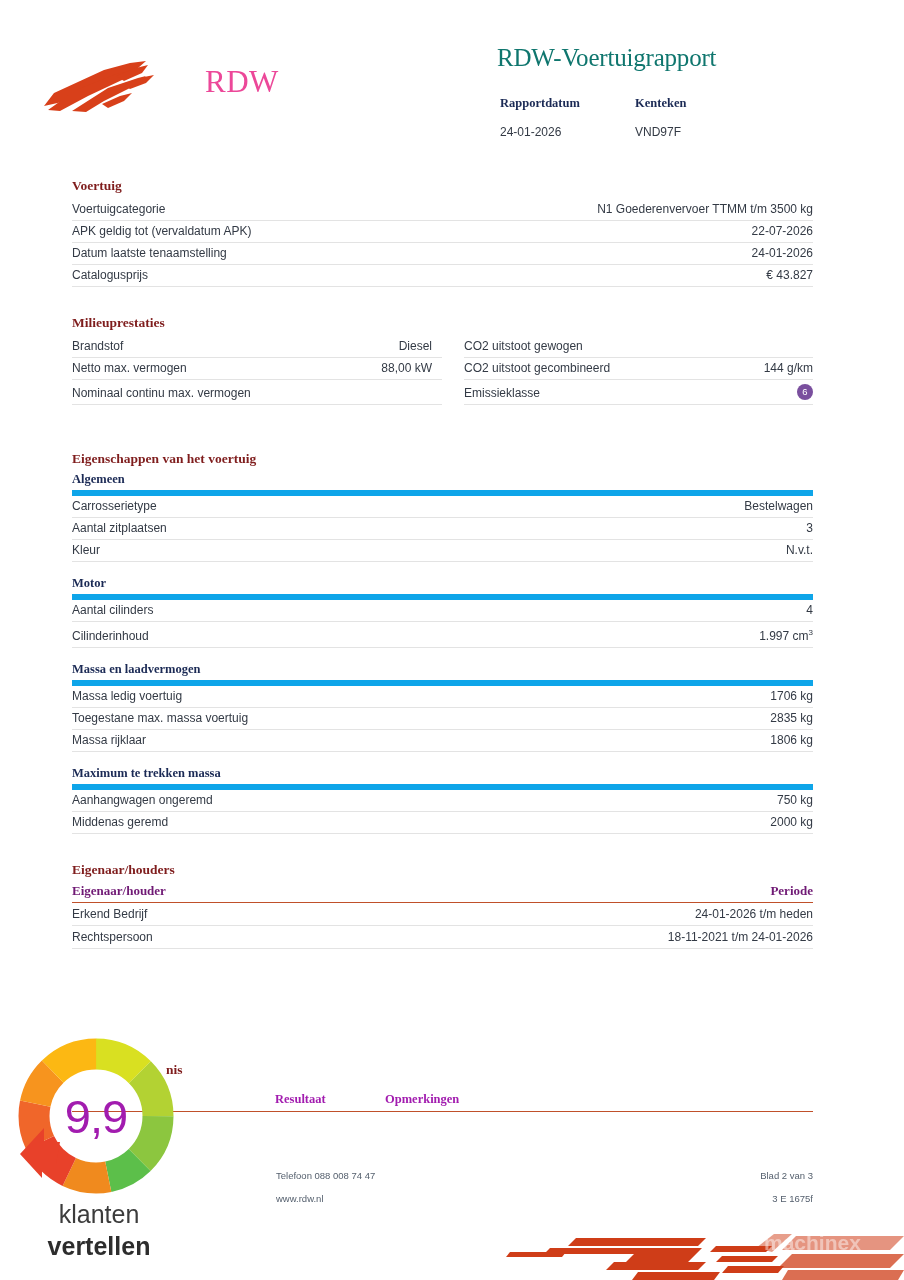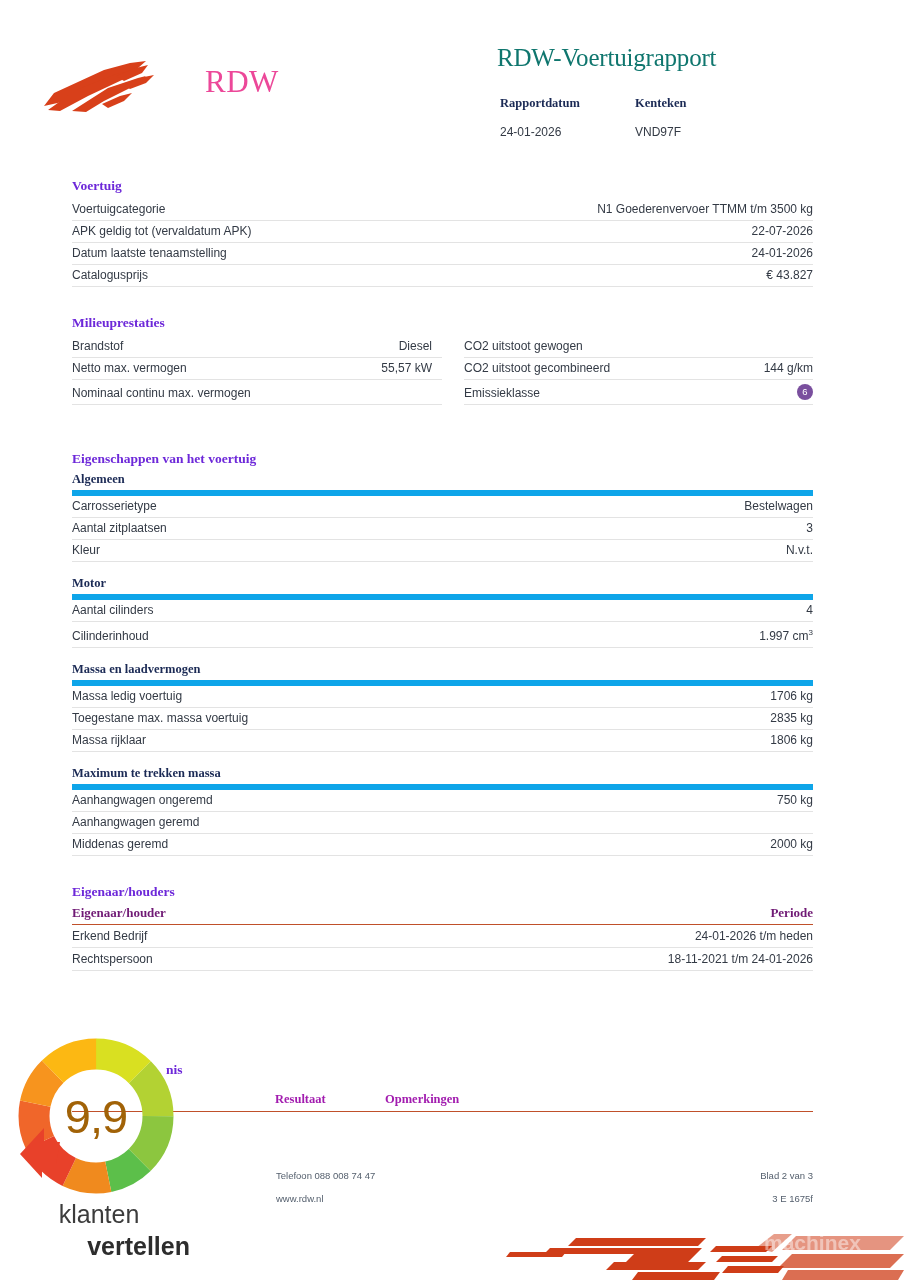--- a/index.html
+++ b/index.html
@@ -84,21 +84,21 @@
     position: absolute;
     left: 72px;
     top: 178px;
     width: 741px;
   }
 
   .sec-title {
     font-family: "Liberation Serif", serif;
     font-weight: bold;
     font-size: 13.5px;
-    color: #6d28d9;
+    color: #7f1d1d;
     margin-bottom: 5px;
   }
 
   .sub-title {
     font-family: "Liberation Serif", serif;
     font-weight: bold;
     font-size: 12.5px;
     color: #1b2a55;
     margin-bottom: 3px;
   }
@@ -202,30 +202,30 @@
     height: 244px;
   }
   .rating-ring { position: absolute; left: 8px; top: 0; width: 160px; height: 160px; }
   .rating-score {
     position: absolute;
     left: 8px; top: 0;
     width: 160px; height: 160px;
     display: flex; align-items: center; justify-content: center;
     font-size: 47px;
     font-weight: 400;
-    color: #a16207;
+    color: #a21caf;
     letter-spacing: -1px;
   }
   .rating-l1 {
     position: absolute; top: 164px; left: 0; width: 182px;
     text-align: center; font-size: 25px; color: #3c3c3c; font-weight: 400;
   }
   .rating-l2 {
     position: absolute; top: 196px; left: 0; width: 182px;
-    text-align: right; font-size: 25px; color: #2d2d2d; font-weight: bold;
+    text-align: center; font-size: 25px; color: #2d2d2d; font-weight: bold;
   }
 
   
   .watermark {
     position: absolute;
     left: 506px;
     top: 1216px;
     width: 398px;
     height: 64px;
     overflow: hidden;
@@ -302,21 +302,21 @@
         <tbody>
           <tr>
             <td class="k1">Brandstof</td>
             <td class="v1">Diesel</td>
             <td class="spacer"></td>
             <td class="k2">CO2 uitstoot gewogen</td>
             <td class="v2"></td>
           </tr>
           <tr>
             <td class="k1">Netto max. vermogen</td>
-            <td class="v1">55,57 kW</td>
+            <td class="v1">88,00 kW</td>
             <td class="spacer"></td>
             <td class="k2">CO2 uitstoot gecombineerd</td>
             <td class="v2">144 g/km</td>
           </tr>
           <tr>
             <td class="k1">Nominaal continu max. vermogen</td>
             <td class="v1"></td>
             <td class="spacer"></td>
             <td class="k2">Emissieklasse</td>
             <td class="v2">
@@ -387,24 +387,20 @@
       </table>
 
       <div class="gap-s"></div>
 
       <div class="sub-title">Maximum te trekken massa</div>
       <table class="rows hdr-rule">
         <tbody>
           <tr>
             <td class="k">Aanhangwagen ongeremd</td>
             <td class="v">750 kg</td>
-          </tr>
-          <tr>
-            <td class="k">Aanhangwagen geremd</td>
-            <td class="v"></td>
           </tr>
           <tr>
             <td class="k">Middenas geremd</td>
             <td class="v">2000 kg</td>
           </tr>
         </tbody>
       </table>
     </div>
 
     <div class="gap-m"></div>

